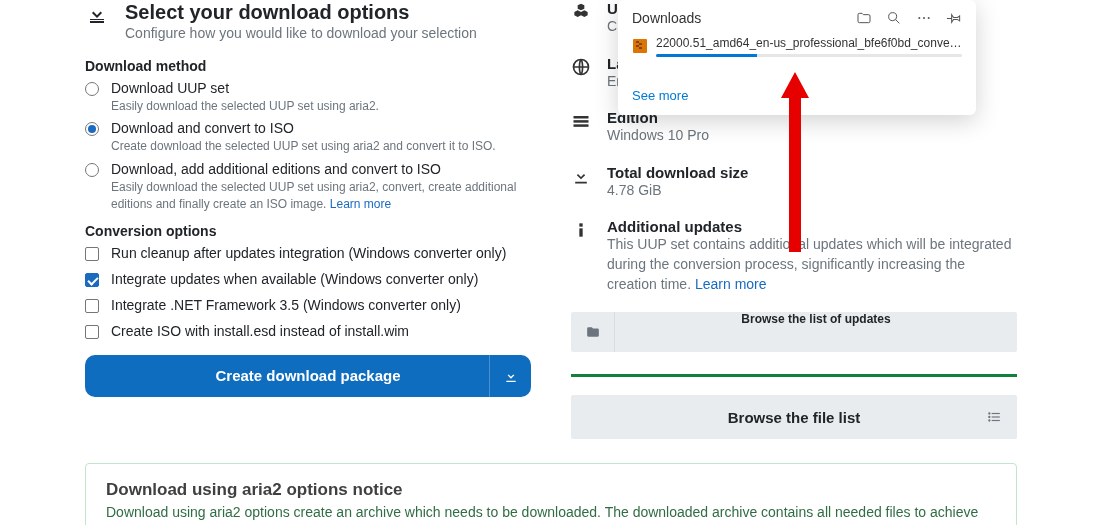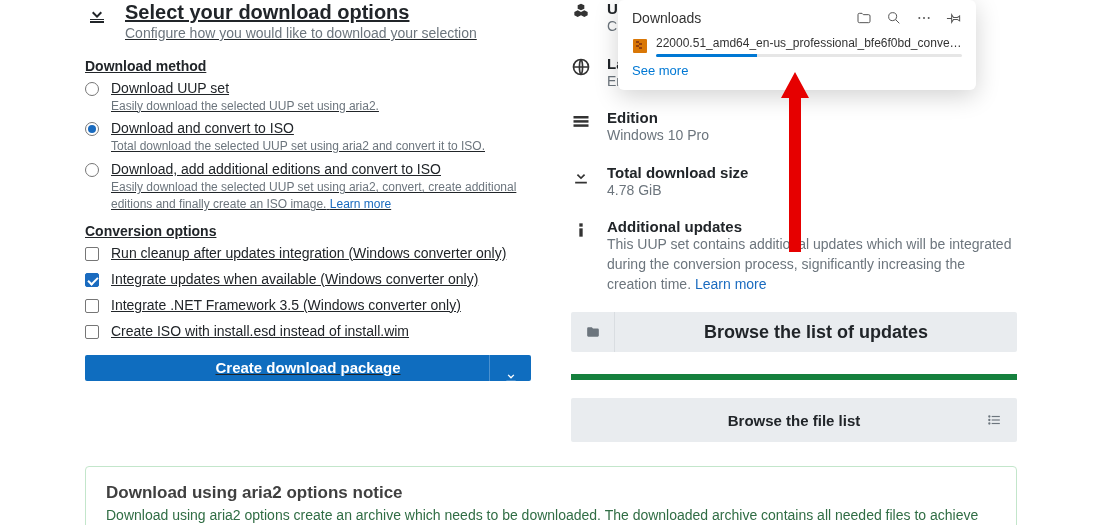--- a/index.html
+++ b/index.html
@@ -10,21 +10,21 @@
       overflow: hidden;
       background: #fff;
       color: #212529;
       position: relative;
     }
     .page {
       display: flex;
       padding: 0 85px;
       gap: 40px;
     }
-    .left-col { flex: 1; min-width: 0; text-decoration: underline; }
+    .left-col { flex: 1; min-width: 0; }
     .right-col { flex: 1; min-width: 0; position: relative; }
 
     
     .section-header { display: flex; gap: 14px; margin-bottom: 14px; }
     .section-header .icon-wrap { width: 26px; flex: 0 0 26px; text-align: center; padding-top: 2px; color: #212529; }
     .section-header h2 { font-size: 20px; font-weight: 700; line-height: 1.2; }
     .section-header p { font-size: 14px; color: #6c757d; line-height: 1.4; }
 
     .subhead { font-size: 14px; font-weight: 700; margin: 10px 0 6px; }
 
@@ -50,48 +50,48 @@
     }
     .checkbox.checked { background: #1a6bbf; border-color: #1a6bbf; }
     .checkbox.checked::after {
       content: '';
       position: absolute; left: 4px; top: 1px; width: 4px; height: 8px;
       border: solid #fff; border-width: 0 2px 2px 0; transform: rotate(45deg);
     }
 
     .create-btn {
       background: #0f6dbf; color: #fff; width: 100%;
-      border: none; height: 26px; border-radius: 2px;
+      border: none; height: 42px; border-radius: 10px;
       font-size: 15px; font-weight: 700; cursor: pointer;
       display: flex; align-items: center; justify-content: center;
       position: relative; margin-top: 12px;
     }
     .create-btn .dl-icon {
       position: absolute; right: 0; top: 0; width: 42px; height: 42px;
       display: flex; align-items: center; justify-content: center;
       border-left: 1px solid rgba(255,255,255,.25);
     }
 
     
     .info-row { display: flex; gap: 14px; margin-bottom: 18px; align-items: flex-start; }
     .info-row .info-icon { width: 22px; flex: 0 0 22px; text-align: center; padding-top: 2px; color: #333; }
     .info-row .info-label { font-size: 15px; font-weight: 700; }
     .info-row .info-value { font-size: 14px; color: #6c757d; line-height: 1.4; }
     .info-row .info-value a { color: #1a6bbf; text-decoration: none; }
 
     .browse-updates {
       background: #e9ecef; border: none; width: 100%; height: 40px;
-      display: flex; align-items: center; font-size: 18px; color: #212529;
+      display: flex; font-size: 12px; color: #212529;
       cursor: pointer; border-radius: 2px; margin-top: 6px;
     }
     .browse-updates .folder-ic { width: 44px; text-align: center; border-right: 1px solid #d9dde1; height: 100%; display: flex; align-items: center; justify-content: center; color: #6c757d; }
     .browse-updates .label { flex: 1; text-align: center; font-weight: 600; }
 
     .browse-files-row {
-      border-top: 6px solid #15803d; margin-top: 22px; padding-top: 18px;
+      border-top: 3px solid #15803d; margin-top: 22px; padding-top: 18px;
       display: flex; justify-content: center;
     }
     .browse-files {
       background: #e9ecef; border: none; width: 100%; height: 44px;
       display: flex; align-items: center; font-size: 15px; font-weight: 700; color: #212529;
       cursor: pointer; border-radius: 2px; position: relative;
     }
     .browse-files .label { flex: 1; text-align: center; }
     .browse-files .list-ic {
       position: absolute; right: 0; top: 0; width: 46px; height: 44px;
@@ -120,21 +120,21 @@
     .dl-popup-title { font-size: 14px; color: #333; }
     .dl-popup-actions { display: flex; gap: 14px; color: #555; }
     .dl-popup-actions span { cursor: pointer; }
     .dl-item { display: flex; gap: 8px; align-items: flex-start; }
     .dl-file-icon { width: 16px; height: 16px; flex: 0 0 16px; margin-top: 2px; }
     .dl-item-body { flex: 1; min-width: 0; }
     .dl-filename { font-size: 12px; color: #333; white-space: nowrap; overflow: hidden; text-overflow: ellipsis; }
     .dl-progress { height: 3px; background: #e6e6e6; border-radius: 2px; margin: 4px 0 3px; overflow: hidden; }
     .dl-progress-fill { height: 100%; background: #0078d4; width: 33%; }
     .dl-status { font-size: 11px; color: #888; }
-    .dl-seemore { color: #0078d4; font-size: 13px; margin-top: 3px; cursor: pointer; }
+    .dl-seemore { color: #0078d4; font-size: 13px; margin-top: 28px; cursor: pointer; }
 
     .arrow-overlay {
       position: absolute; top: 72px; left: 775px; z-index: 60; pointer-events: none;
     }
 
     svg { display: block; }
   </style>
 </head>
 <body>
 
@@ -161,21 +161,21 @@
       <div class="option-body">
         <div class="option-title">Download UUP set</div>
         <div class="option-desc">Easily download the selected UUP set using aria2.</div>
       </div>
     </div>
 
     <div class="option-row">
       <div class="option-control"><span class="radio checked"></span></div>
       <div class="option-body">
         <div class="option-title">Download and convert to ISO</div>
-        <div class="option-desc">Total download the selected UUP set using aria2 and convert it to ISO.</div>
+        <div class="option-desc">Create download the selected UUP set using aria2 and convert it to ISO.</div>
       </div>
     </div>
 
     <div class="option-row">
       <div class="option-control"><span class="radio"></span></div>
       <div class="option-body">
         <div class="option-title">Download, add additional editions and convert to ISO</div>
         <div class="option-desc"><span>Easily download the selected UUP set using aria2, convert, create additional editions and finally create an ISO image.</span> <a href="#">Learn more</a></div>
       </div>
     </div>

